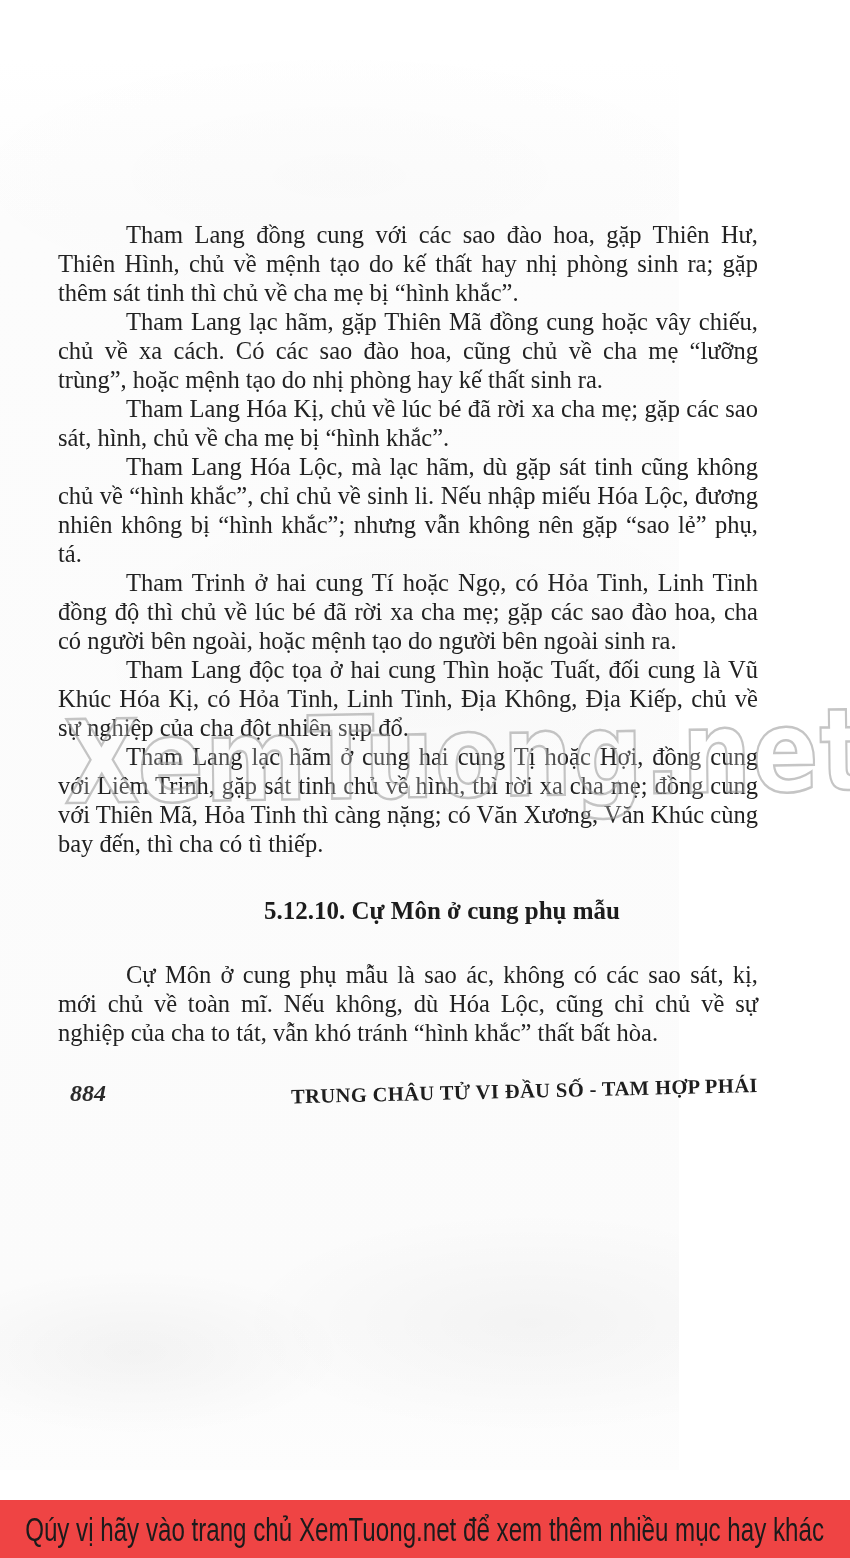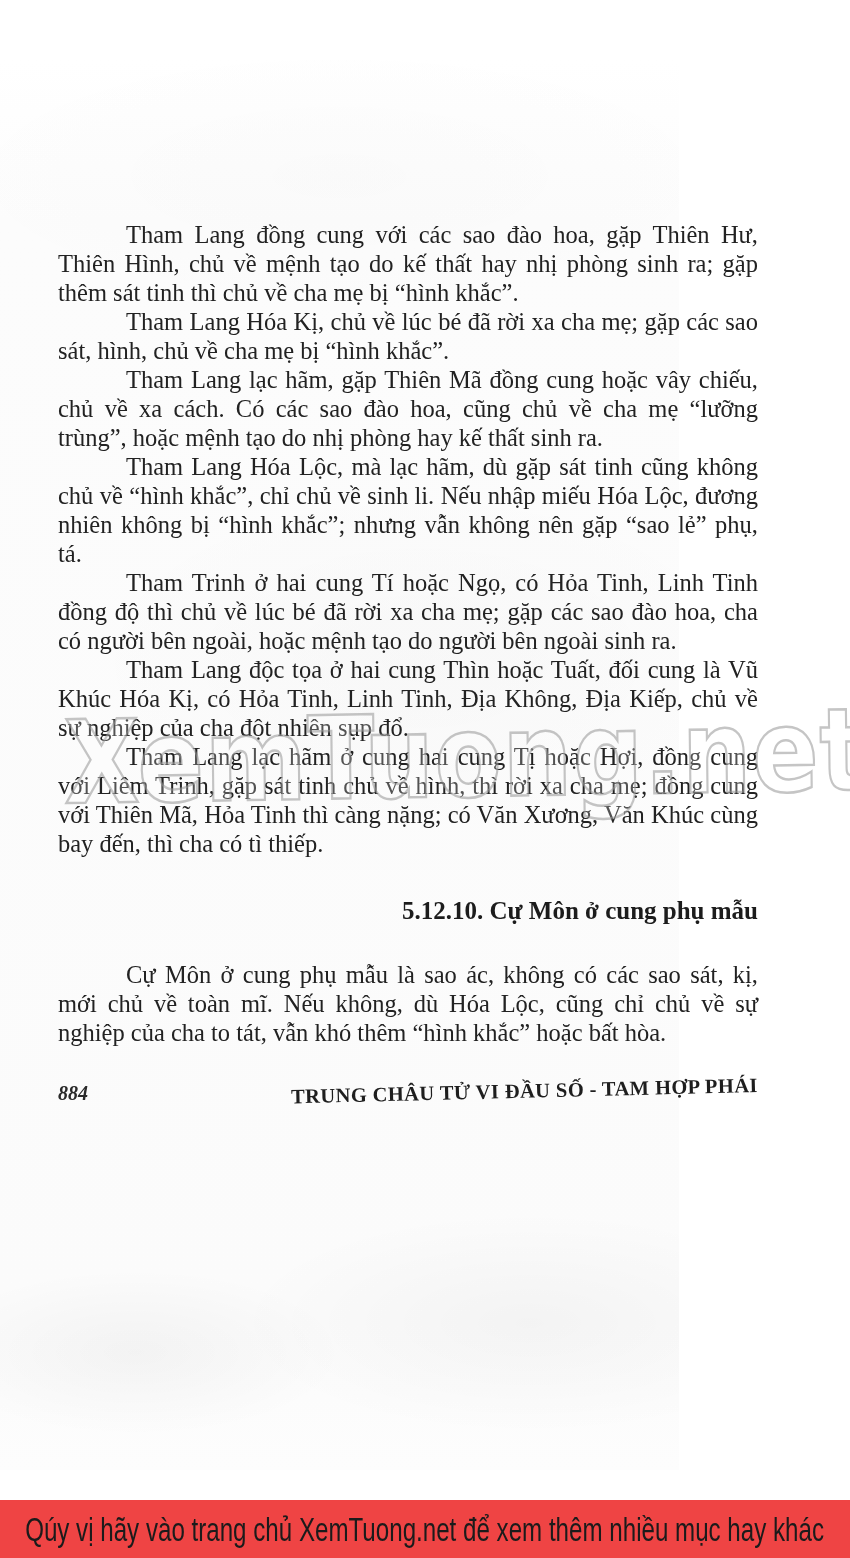--- a/index.html
+++ b/index.html
@@ -28,31 +28,31 @@
     font-size:24.5px; line-height:29px;
     text-align:justify;
   }
   .content p { margin:0; text-indent:68px; }
   .section-heading {
     font-size:25px; line-height:29px;
     font-weight:bold;
     color:#1c1c1c;
     margin:38px 0 35px 0;
     text-indent:68px;
-    text-align:right;
+    text-align:center;
   }
   .footer-row {
     margin-top:24px;
     display:flex; align-items:flex-start; justify-content:space-between;
     text-indent:0;
   }
   .page-number {
     font-style:italic; font-weight:bold;
-    font-size:20px; color:#2a2a2a;
-    margin-top:8px;
+    font-size:24px; color:#2a2a2a;
+    margin-left:12px; margin-top:8px;
   }
   .running-title {
     font-weight:bold;
     font-size:20.5px; letter-spacing:0.4px;
     color:#1e1e1e;
     transform:rotate(-1.4deg);
     transform-origin:right center;
     white-space:nowrap;
   }
   .watermark {
@@ -87,30 +87,30 @@
 </style>
 </head>
 <body>
 
 <div class="page">
 
   <div class="scan-area">
 
     <div class="content">
       <p>Tham Lang đồng cung với các sao đào hoa, gặp Thiên Hư, Thiên Hình, chủ về mệnh tạo do kế thất hay nhị phòng sinh ra; gặp thêm sát tinh thì chủ về cha mẹ bị “hình khắc”.</p>
+      <p>Tham Lang lạc hãm, gặp Thiên Mã đồng cung hoặc vây chiếu, chủ về xa cách. Có các sao đào hoa, cũng chủ về cha mẹ “lưỡng trùng”, hoặc mệnh tạo do nhị phòng hay kế thất sinh ra.</p>
       <p>Tham Lang Hóa Kị, chủ về lúc bé đã rời xa cha mẹ; gặp các sao sát, hình, chủ về cha mẹ bị “hình khắc”.</p>
-      <p>Tham Lang lạc hãm, gặp Thiên Mã đồng cung hoặc vây chiếu, chủ về xa cách. Có các sao đào hoa, cũng chủ về cha mẹ “lưỡng trùng”, hoặc mệnh tạo do nhị phòng hay kế thất sinh ra.</p>
       <p>Tham Lang Hóa Lộc, mà lạc hãm, dù gặp sát tinh cũng không chủ về “hình khắc”, chỉ chủ về sinh li. Nếu nhập miếu Hóa Lộc, đương nhiên không bị “hình khắc”; nhưng vẫn không nên gặp “sao lẻ” phụ, tá.</p>
       <p>Tham Trinh ở hai cung Tí hoặc Ngọ, có Hỏa Tinh, Linh Tinh đồng độ thì chủ về lúc bé đã rời xa cha mẹ; gặp các sao đào hoa, cha có người bên ngoài, hoặc mệnh tạo do người bên ngoài sinh ra.</p>
       <p>Tham Lang độc tọa ở hai cung Thìn hoặc Tuất, đối cung là Vũ Khúc Hóa Kị, có Hỏa Tinh, Linh Tinh, Địa Không, Địa Kiếp, chủ về sự nghiệp của cha đột nhiên sụp đổ.</p>
       <p>Tham Lang lạc hãm ở cung hai cung Tị hoặc Hợi, đồng cung với Liêm Trinh, gặp sát tinh chủ về hình, thì rời xa cha mẹ; đồng cung với Thiên Mã, Hỏa Tinh thì càng nặng; có Văn Xương, Văn Khúc cùng bay đến, thì cha có tì thiếp.</p>
 
       <h2 class="section-heading">5.12.10. Cự Môn ở cung phụ mẫu</h2>
 
-      <p>Cự Môn ở cung phụ mẫu là sao ác, không có các sao sát, kị, mới chủ về toàn mĩ. Nếu không, dù Hóa Lộc, cũng chỉ chủ về sự nghiệp của cha to tát, vẫn khó thêm “hình khắc” hoặc bất hòa.</p>
+      <p>Cự Môn ở cung phụ mẫu là sao ác, không có các sao sát, kị, mới chủ về toàn mĩ. Nếu không, dù Hóa Lộc, cũng chỉ chủ về sự nghiệp của cha to tát, vẫn khó tránh “hình khắc” thất bất hòa.</p>
 
       <div class="footer-row">
         <span class="page-number">884</span>
         <span class="running-title">TRUNG CHÂU TỬ VI ĐẦU SỐ - TAM HỢP PHÁI</span>
       </div>
     </div>
 
     <div class="watermark">XemTuong.net</div>
 
   </div>

